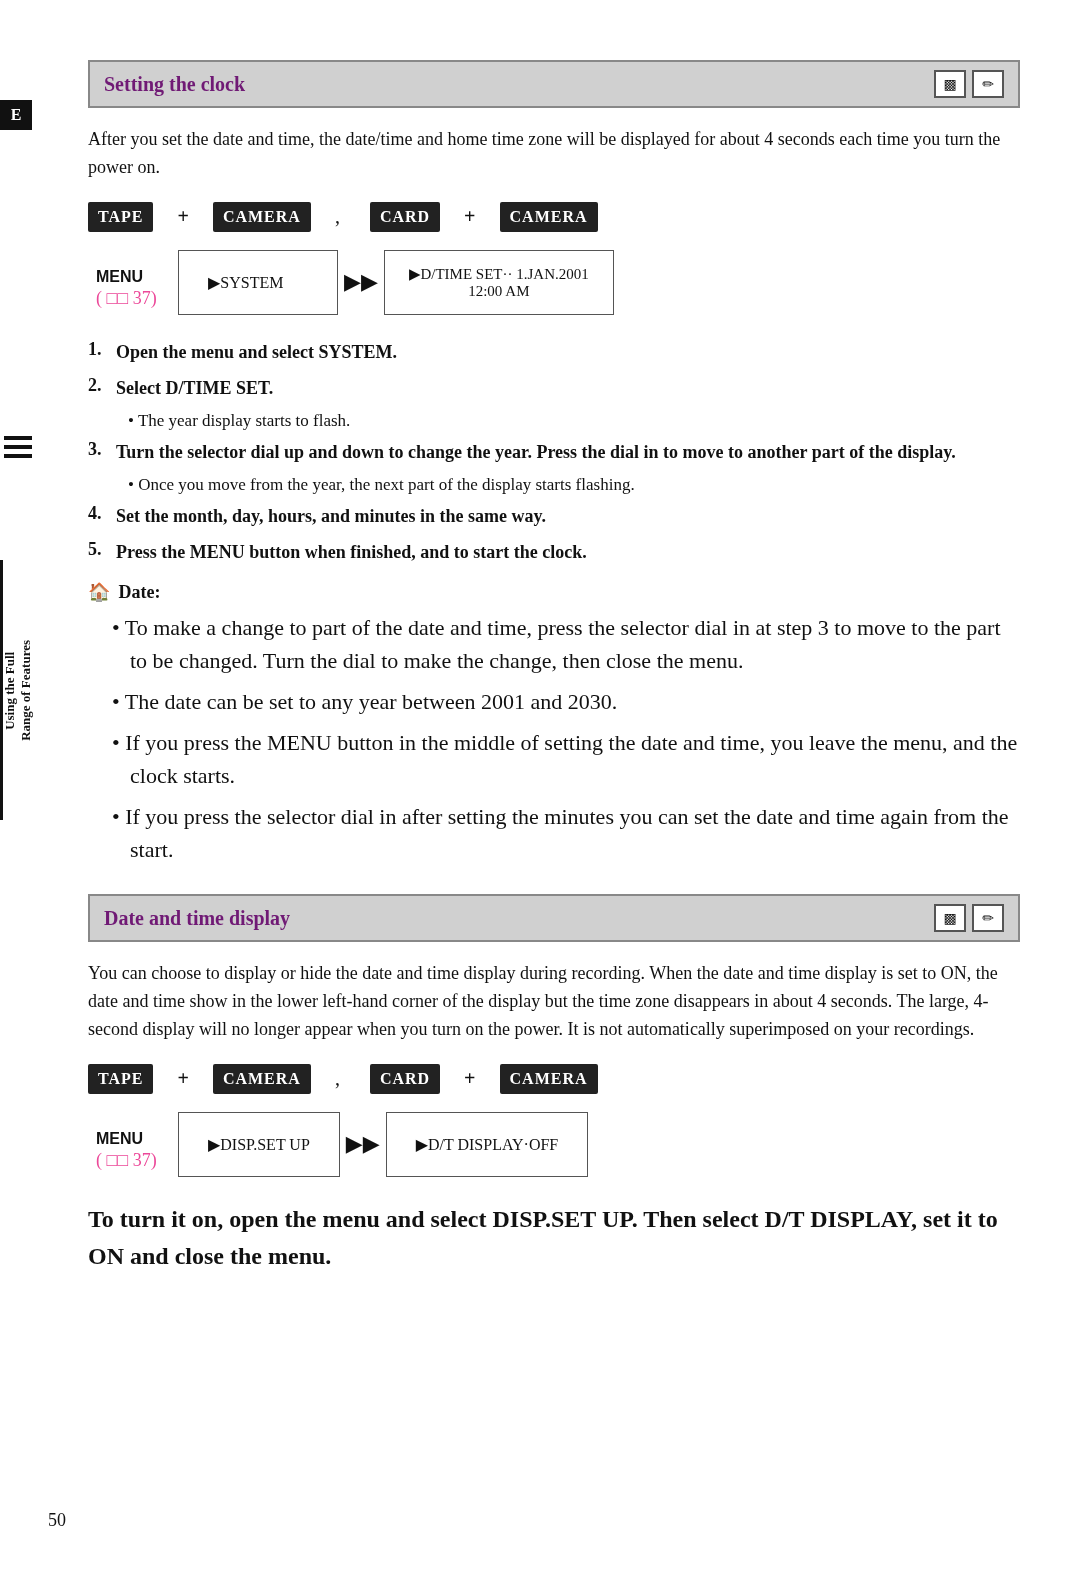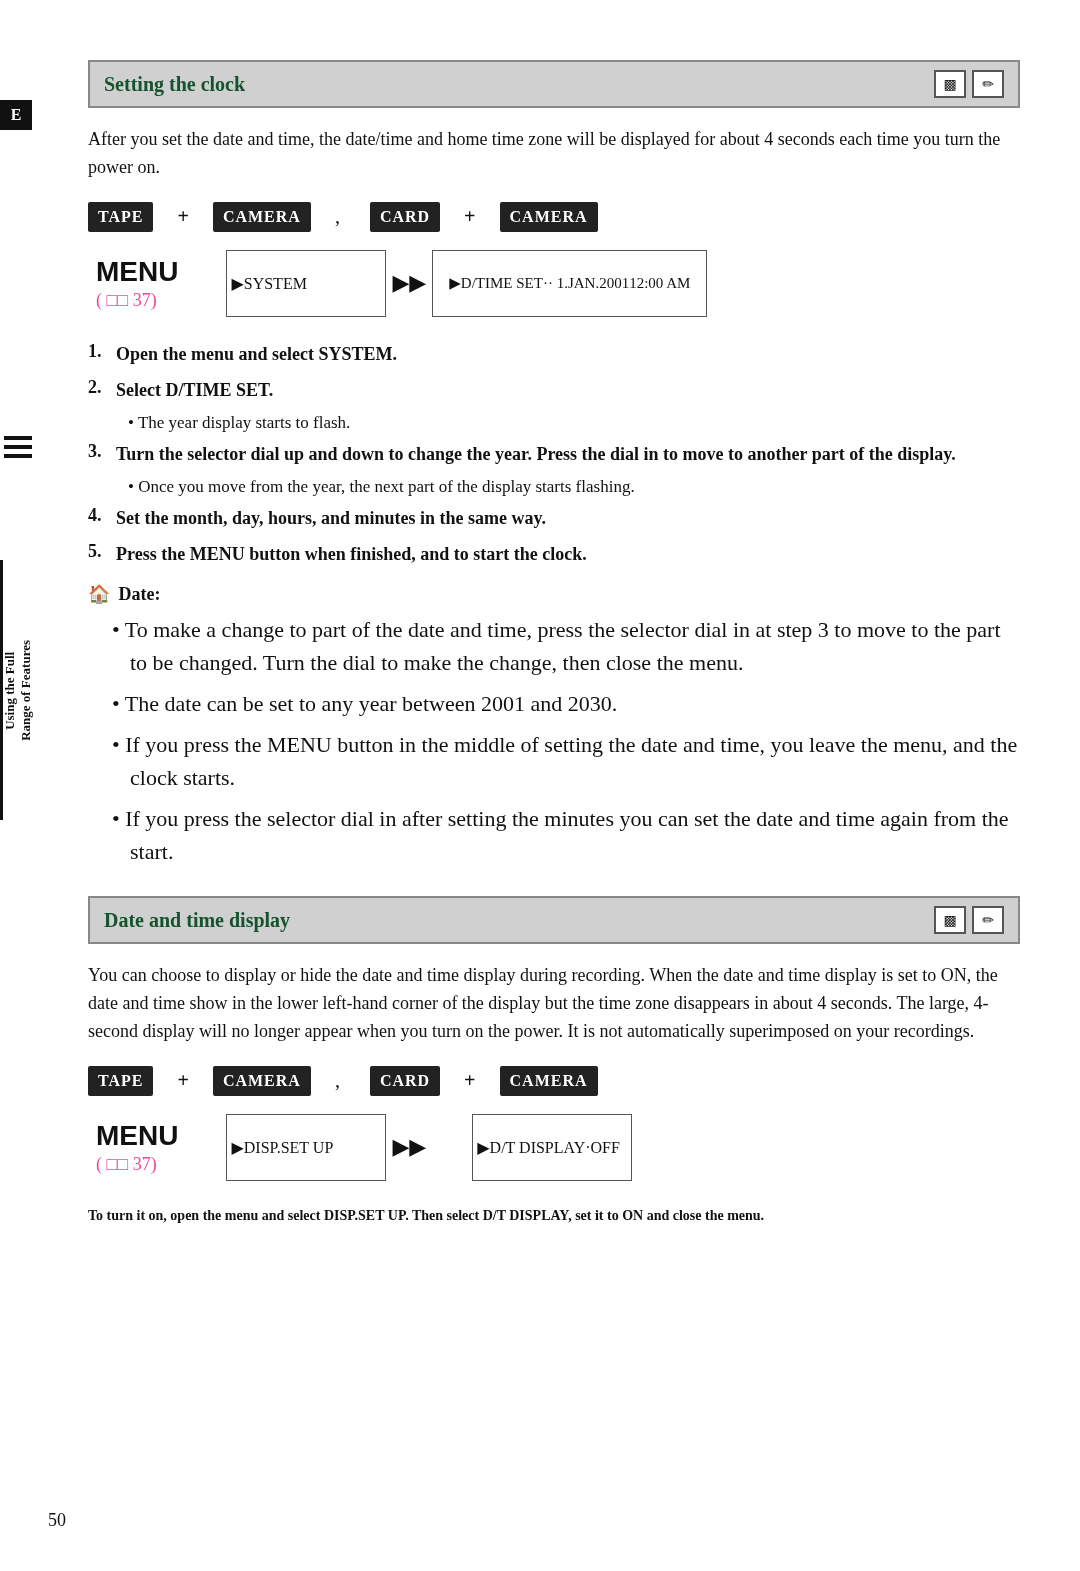--- a/index.html
+++ b/index.html
@@ -83,21 +83,21 @@
       align-items: center;
       justify-content: space-between;
       background: #d0d0d0;
       border: 2px solid #888;
       padding: 8px 14px;
       margin-bottom: 18px;
     }
     .section-header-title {
       font-size: 20px;
       font-weight: bold;
-      color: #14532d;
+      color: #701a75;
     }
     .header-icons {
       display: flex;
       gap: 6px;
       align-items: center;
     }
     .icon-box {
       width: 32px;
       height: 28px;
       border: 2px solid #555;
@@ -148,51 +148,51 @@
       display: flex;
       align-items: stretch;
       margin-bottom: 24px;
       gap: 0;
     }
     .menu-label {
       min-width: 90px;
       padding: 6px 8px;
     }
     .menu-label .menu-word {
-      font-size: 28px;
+      font-size: 16px;
       font-weight: 900;
       font-family: Arial, sans-serif;
+      margin-top: 12px;
     }
     .menu-label .menu-ref {
       font-size: 18px;
       color: #ec4899;
       margin-top: 2px;
     }
     .menu-box {
       border: 1.5px solid #555;
       display: flex;
       align-items: center;
-      padding: 6px 4px;
+      padding: 6px 29px;
       font-size: 16px;
       min-width: 160px;
       background: #fff;
-      margin-left: 40px;
     }
     .arrow-box {
       display: flex;
       align-items: center;
       padding: 0 6px;
       font-size: 22px;
       color: #111;
     }
     .menu-box-right {
       border: 1.5px solid #555;
       display: flex;
       align-items: center;
-      flex-direction: row;
+      flex-direction: column;
       justify-content: center;
       padding: 6px 16px;
       font-size: 15px;
       background: #fff;
       min-width: 230px;
     }
 
     
     .steps-section {
       margin-bottom: 16px;
@@ -252,21 +252,21 @@
       font-size: 18px;
       font-weight: normal;
     }
 
     
     .section-divider {
       margin: 28px 0 16px 0;
     }
 
     .bold-conclusion {
-      font-size: 14px;
+      font-size: 24px;
       font-weight: bold;
       line-height: 1.55;
       margin-top: 14px;
     }
   </style>
 </head>
 <body>
 
 <div class="left-tab">
   <span>E</span>

